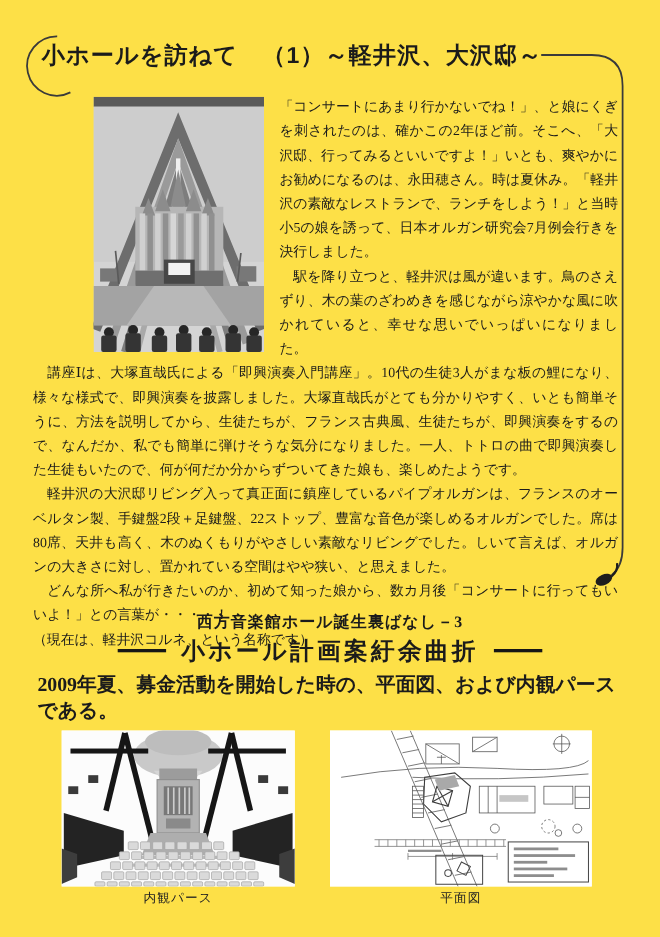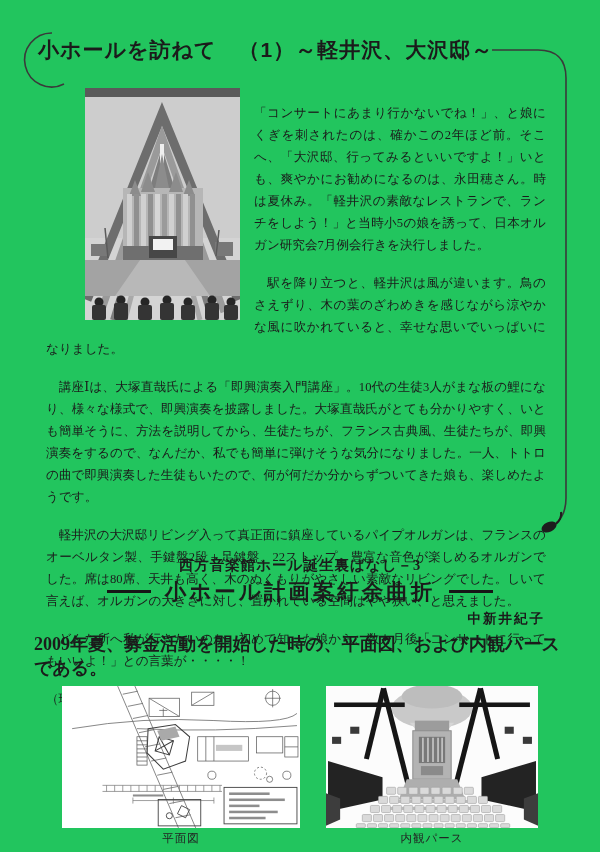--- a/index.html
+++ b/index.html
@@ -1,36 +1,36 @@
 <!DOCTYPE html>
 <html><head>
 <meta charset="utf-8">
 <style>
   html,body{margin:0;padding:0;background:#e8e8e8;}
   .page{
-    position:relative;width:600px;height:852px;margin:0 auto;background:#22c55e;
+    position:relative;width:600px;height:852px;margin:0 auto;background:#fde047;
     font-family:"Liberation Serif","DejaVu Serif",serif;color:#1b1b1b;overflow:hidden;
   }
   .frame-overlay{position:absolute;left:0;top:0;width:600px;height:852px;pointer-events:none;}
   .page-title{
     position:absolute;left:38px;top:36px;margin:0;
     font-family:"Liberation Sans","DejaVu Sans",sans-serif;
     font-weight:bold;font-size:21px;letter-spacing:1px;white-space:nowrap;
   }
   .article{
     position:absolute;left:30px;top:86px;width:532px;
     font-size:12.6px;line-height:22px;text-align:justify;text-justify:inter-character;
   }
   .hall-photo{float:left;width:155px;height:232px;margin:2px 14px 8px 55px;}
   .hall-photo svg{display:block;width:155px;height:232px;}
   .event-date{
     text-align:center;font-family:"Liberation Sans","DejaVu Sans",sans-serif;
     font-weight:bold;font-size:13px;padding:64px 0 24px;
   }
-  .article p{margin:16px;}
+  .article p{margin:0;}
   .closing-note{text-align:left;padding-right:10px;}
   .section2{position:absolute;left:30px;top:556px;width:540px;}
   .s2-subtitle{text-align:center;font-weight:bold;font-size:14.5px;letter-spacing:1px;}
   .s2-heading-row{display:flex;align-items:center;justify-content:center;gap:14px;margin-top:2px;}
   .s2-heading{margin:0;font-size:21.5px;font-weight:bold;letter-spacing:3px;white-space:nowrap;}
   .heading-dash{display:inline-block;width:44px;height:2.5px;background:#161616;}
   .s2-author{text-align:right;padding-right:25px;font-size:13.5px;font-weight:bold;letter-spacing:2px;margin-top:4px;}
   .s2-intro{font-size:18px;font-weight:bold;margin-top:4px;padding-left:4px;}
   .figures{display:flex;align-items:flex-start;margin-top:6px;}
   .figure{margin:0;text-align:center;}
@@ -121,87 +121,23 @@
     <p class="closing-note">（現在は、軽井沢コルネ、という名称です）</p>
   </div>
 
   <div class="section2">
     <div class="s2-subtitle">西方音楽館ホール誕生裏ばなし－3</div>
     <div class="s2-heading-row">
       <span class="heading-dash"></span>
       <h2 class="s2-heading">小ホール計画案紆余曲折</h2>
       <span class="heading-dash"></span>
     </div>
-    <div class="s2-author">中新井紀子</div>
     <div class="s2-intro">2009年夏、募金活動を開始した時の、平面図、および内観パースである。</div>
 
     <div class="figures">
-
-      <figure class="figure figure-plan">
-        <svg viewBox="0 0 235 140" width="238" height="142" xmlns="http://www.w3.org/2000/svg">
-          <rect x="0" y="0" width="235" height="140" fill="#ffffff"></rect>
-          <g stroke="#6a6a6a" stroke-width="0.8" fill="none">
-            <line x1="55" y1="0" x2="115" y2="140"></line>
-            <line x1="72" y1="0" x2="132" y2="140"></line>
-            <path d="M60 8 L75 5 M65 20 L80 17 M70 32 L85 29 M76 46 L91 43 M82 60 L97 57 M88 74 L103 71 M94 88 L109 85 M100 102 L115 99 M106 116 L121 113 M112 130 L127 127"></path>
-            <path d="M10 42 Q 80 30 150 34 T 232 27"></path>
-            <path d="M74 42 Q 150 46 232 39"></path>
-            <rect x="86" y="12" width="30" height="18"></rect>
-            <line x1="86" y1="12" x2="116" y2="30"></line>
-            <rect x="128" y="6" width="22" height="13"></rect>
-            <line x1="128" y1="19" x2="150" y2="6"></line>
-          </g>
-          <g stroke="#3d3d3d" stroke-width="1" fill="none">
-            <polygon points="85,42 112,38 126,50 122,74 100,82 84,66"></polygon>
-            <polygon points="96,50 110,54 106,68 92,64"></polygon>
-            <line x1="96" y1="50" x2="106" y2="68"></line>
-            <line x1="110" y1="54" x2="92" y2="64"></line>
-          </g>
-          <polygon points="94,44 112,40 116,50 98,54" fill="#a9a9a9"></polygon>
-          <g stroke="#555" stroke-width="0.7" fill="none">
-            <rect x="74" y="50" width="10" height="28"></rect>
-            <path d="M74 54 H84 M74 58 H84 M74 62 H84 M74 66 H84 M74 70 H84 M74 74 H84"></path>
-            <path d="M100 30 V22 M96 24 H104"></path>
-            <rect x="134" y="50" width="50" height="24"></rect>
-            <line x1="142" y1="50" x2="142" y2="74"></line>
-            <line x1="150" y1="50" x2="150" y2="74"></line>
-            <rect x="192" y="50" width="26" height="16"></rect>
-            <rect x="220" y="50" width="13" height="20"></rect>
-            <line x1="220" y1="60" x2="233" y2="60"></line>
-            <circle cx="148" cy="88" r="4"></circle>
-            <circle cx="222" cy="88" r="4"></circle>
-            <circle cx="205" cy="92" r="3"></circle>
-            <circle cx="196" cy="86" r="6" stroke-dasharray="2,2"></circle>
-            <circle cx="208" cy="12" r="7"></circle>
-            <path d="M208 3 V21 M200 12 H216"></path>
-          </g>
-          <rect x="152" y="58" width="26" height="6" fill="#c6c6c6"></rect>
-          <g stroke="#777" stroke-width="0.7">
-            <line x1="40" y1="98" x2="158" y2="98"></line>
-            <line x1="40" y1="104" x2="158" y2="104"></line>
-            <path d="M44 98 V104 M52 98 V104 M60 98 V104 M68 98 V104 M76 98 V104 M84 98 V104 M92 98 V104 M100 98 V104 M108 98 V104 M116 98 V104 M124 98 V104 M132 98 V104 M140 98 V104 M148 98 V104 M156 98 V104"></path>
-            <path d="M70 113 H150 M70 110 V116 M110 110 V116 M150 110 V116"></path>
-          </g>
-          <g stroke="#444" stroke-width="0.9" fill="none">
-            <rect x="160" y="100" width="72" height="36"></rect>
-            <rect x="95" y="112" width="42" height="26"></rect>
-            <polygon points="118,118 126,122 122,130 114,126"></polygon>
-            <circle cx="106" cy="128" r="3"></circle>
-          </g>
-          <g fill="#8d8d8d">
-            <rect x="165" y="105" width="40" height="2.5"></rect>
-            <rect x="165" y="111" width="55" height="2.5"></rect>
-            <rect x="165" y="117" width="30" height="2.5"></rect>
-            <rect x="165" y="123" width="48" height="2.5"></rect>
-            <rect x="165" y="129" width="36" height="2.5"></rect>
-            <rect x="70" y="107" width="30" height="2"></rect>
-          </g>
-        </svg>
-        <figcaption class="figcap">平面図</figcaption>
-      </figure>
 
       <figure class="figure figure-persp">
         <svg viewBox="0 0 210 140" width="212" height="142" xmlns="http://www.w3.org/2000/svg">
           <rect x="0" y="0" width="210" height="140" fill="#fcfcfc"></rect>
           <ellipse cx="105" cy="22" rx="40" ry="20" fill="#c9c9c9"></ellipse>
           <ellipse cx="105" cy="10" rx="30" ry="12" fill="#bdbdbd"></ellipse>
           <polygon points="83,36 127,36 105,60" fill="#d6d6d6"></polygon>
           <rect x="8" y="16" width="70" height="4.5" fill="#161616"></rect>
           <rect x="132" y="16" width="70" height="4.5" fill="#161616"></rect>
           <g stroke="#161616" stroke-width="5" fill="none">
@@ -289,16 +225,79 @@
               <rect x="129" y="136" width="9" height="4" rx="1"></rect>
               <rect x="140" y="136" width="9" height="4" rx="1"></rect>
               <rect x="151" y="136" width="9" height="4" rx="1"></rect>
               <rect x="162" y="136" width="9" height="4" rx="1"></rect>
               <rect x="173" y="136" width="9" height="4" rx="1"></rect>
           </g>
         </svg>
         <figcaption class="figcap">内観パース</figcaption>
       </figure>
 
+      <figure class="figure figure-plan">
+        <svg viewBox="0 0 235 140" width="238" height="142" xmlns="http://www.w3.org/2000/svg">
+          <rect x="0" y="0" width="235" height="140" fill="#ffffff"></rect>
+          <g stroke="#6a6a6a" stroke-width="0.8" fill="none">
+            <line x1="55" y1="0" x2="115" y2="140"></line>
+            <line x1="72" y1="0" x2="132" y2="140"></line>
+            <path d="M60 8 L75 5 M65 20 L80 17 M70 32 L85 29 M76 46 L91 43 M82 60 L97 57 M88 74 L103 71 M94 88 L109 85 M100 102 L115 99 M106 116 L121 113 M112 130 L127 127"></path>
+            <path d="M10 42 Q 80 30 150 34 T 232 27"></path>
+            <path d="M74 42 Q 150 46 232 39"></path>
+            <rect x="86" y="12" width="30" height="18"></rect>
+            <line x1="86" y1="12" x2="116" y2="30"></line>
+            <rect x="128" y="6" width="22" height="13"></rect>
+            <line x1="128" y1="19" x2="150" y2="6"></line>
+          </g>
+          <g stroke="#3d3d3d" stroke-width="1" fill="none">
+            <polygon points="85,42 112,38 126,50 122,74 100,82 84,66"></polygon>
+            <polygon points="96,50 110,54 106,68 92,64"></polygon>
+            <line x1="96" y1="50" x2="106" y2="68"></line>
+            <line x1="110" y1="54" x2="92" y2="64"></line>
+          </g>
+          <polygon points="94,44 112,40 116,50 98,54" fill="#a9a9a9"></polygon>
+          <g stroke="#555" stroke-width="0.7" fill="none">
+            <rect x="74" y="50" width="10" height="28"></rect>
+            <path d="M74 54 H84 M74 58 H84 M74 62 H84 M74 66 H84 M74 70 H84 M74 74 H84"></path>
+            <path d="M100 30 V22 M96 24 H104"></path>
+            <rect x="134" y="50" width="50" height="24"></rect>
+            <line x1="142" y1="50" x2="142" y2="74"></line>
+            <line x1="150" y1="50" x2="150" y2="74"></line>
+            <rect x="192" y="50" width="26" height="16"></rect>
+            <rect x="220" y="50" width="13" height="20"></rect>
+            <line x1="220" y1="60" x2="233" y2="60"></line>
+            <circle cx="148" cy="88" r="4"></circle>
+            <circle cx="222" cy="88" r="4"></circle>
+            <circle cx="205" cy="92" r="3"></circle>
+            <circle cx="196" cy="86" r="6" stroke-dasharray="2,2"></circle>
+            <circle cx="208" cy="12" r="7"></circle>
+            <path d="M208 3 V21 M200 12 H216"></path>
+          </g>
+          <rect x="152" y="58" width="26" height="6" fill="#c6c6c6"></rect>
+          <g stroke="#777" stroke-width="0.7">
+            <line x1="40" y1="98" x2="158" y2="98"></line>
+            <line x1="40" y1="104" x2="158" y2="104"></line>
+            <path d="M44 98 V104 M52 98 V104 M60 98 V104 M68 98 V104 M76 98 V104 M84 98 V104 M92 98 V104 M100 98 V104 M108 98 V104 M116 98 V104 M124 98 V104 M132 98 V104 M140 98 V104 M148 98 V104 M156 98 V104"></path>
+            <path d="M70 113 H150 M70 110 V116 M110 110 V116 M150 110 V116"></path>
+          </g>
+          <g stroke="#444" stroke-width="0.9" fill="none">
+            <rect x="160" y="100" width="72" height="36"></rect>
+            <rect x="95" y="112" width="42" height="26"></rect>
+            <polygon points="118,118 126,122 122,130 114,126"></polygon>
+            <circle cx="106" cy="128" r="3"></circle>
+          </g>
+          <g fill="#8d8d8d">
+            <rect x="165" y="105" width="40" height="2.5"></rect>
+            <rect x="165" y="111" width="55" height="2.5"></rect>
+            <rect x="165" y="117" width="30" height="2.5"></rect>
+            <rect x="165" y="123" width="48" height="2.5"></rect>
+            <rect x="165" y="129" width="36" height="2.5"></rect>
+            <rect x="70" y="107" width="30" height="2"></rect>
+          </g>
+        </svg>
+        <figcaption class="figcap">平面図</figcaption>
+      </figure>
+
     </div>
   </div>
 
 </div>
 
 </body></html>

